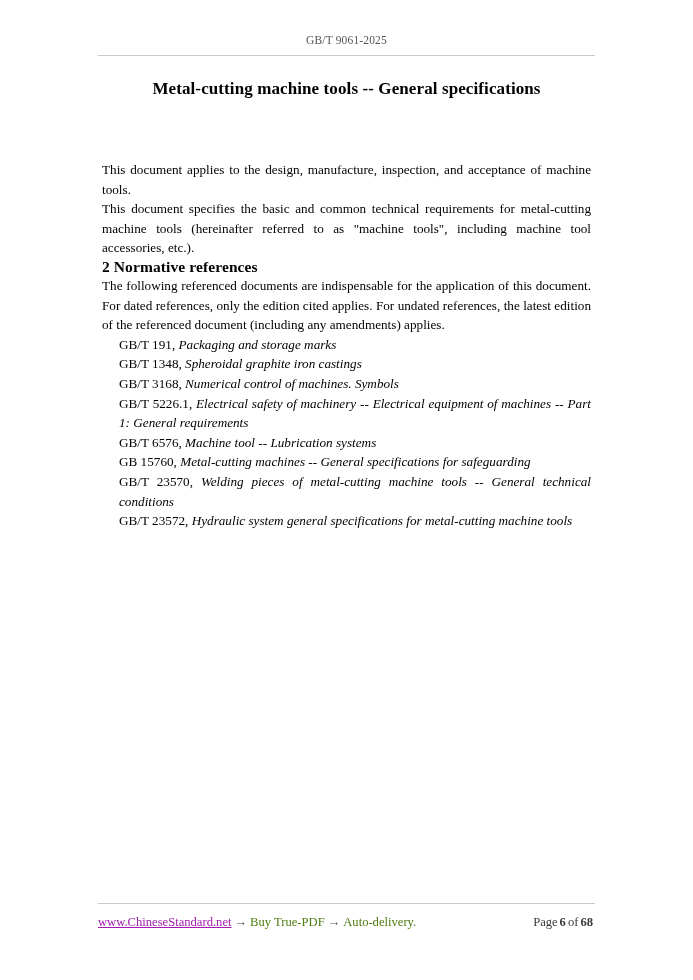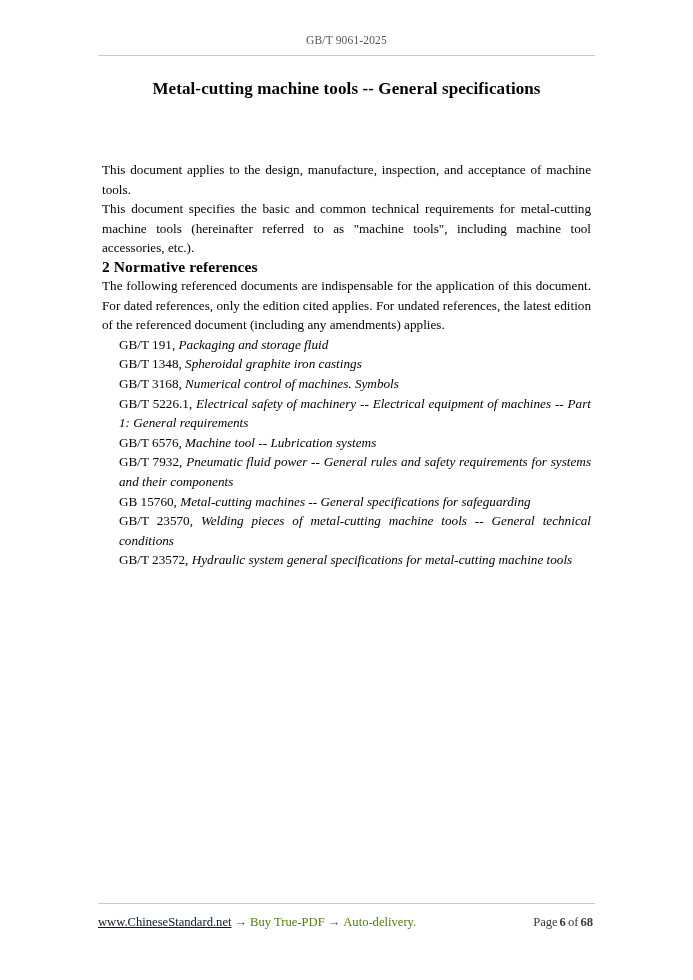--- a/index.html
+++ b/index.html
@@ -125,21 +125,21 @@
     font-size: 12.6px;
     color: #4a4a4a;
   }
   .footer-left {
     position: absolute;
     left: 0;
     top: 0;
     white-space: nowrap;
   }
   .footer-link {
-    color: #0f172a;
+    color: #a21caf;
     text-decoration: underline;
   }
   .footer-arrow {
     color: #4a4a4a;
     padding: 0 3px;
   }
   .footer-sep-text { color: #4d7c0f; }
   .footer-right {
     position: absolute;
     right: 0;
@@ -171,41 +171,37 @@
 
     <p class="body-par par-gap-lg">This document specifies the basic and common technical requirements for metal-cutting machine tools (hereinafter referred to as "machine tools", including machine tool accessories, etc.).</p>
 
     <h2 class="section-heading sec2-heading">2 Normative references</h2>
 
     <p class="body-par par-gap-lg">The following referenced documents are indispensable for the application of this document. For dated references, only the edition cited applies. For undated references, the latest edition of the referenced document (including any amendments) applies.</p>
 
     <ul class="ref-list">
       <li class="ref-item ref-gap-first">
         <span class="ref-code">GB/T 191,</span>
-        <span class="ref-title">Packaging and storage fluid</span>
+        <span class="ref-title">Packaging and storage marks</span>
       </li>
       <li class="ref-item ref-gap">
         <span class="ref-code">GB/T 1348,</span>
         <span class="ref-title">Spheroidal graphite iron castings</span>
       </li>
       <li class="ref-item ref-gap">
         <span class="ref-code">GB/T 3168,</span>
         <span class="ref-title">Numerical control of machines. Symbols</span>
       </li>
       <li class="ref-item ref-gap">
         <span class="ref-code">GB/T 5226.1,</span>
         <span class="ref-title">Electrical safety of machinery -- Electrical equipment of machines -- Part 1: General requirements</span>
       </li>
       <li class="ref-item ref-gap">
         <span class="ref-code">GB/T 6576,</span>
         <span class="ref-title">Machine tool -- Lubrication systems</span>
-      </li>
-      <li class="ref-item ref-gap">
-        <span class="ref-code">GB/T 7932,</span>
-        <span class="ref-title">Pneumatic fluid power -- General rules and safety requirements for systems and their components</span>
       </li>
       <li class="ref-item ref-gap">
         <span class="ref-code">GB 15760,</span>
         <span class="ref-title">Metal-cutting machines -- General specifications for safeguarding</span>
       </li>
       <li class="ref-item ref-gap">
         <span class="ref-code">GB/T 23570,</span>
         <span class="ref-title">Welding pieces of metal-cutting machine tools -- General technical conditions</span>
       </li>
       <li class="ref-item ref-gap">

